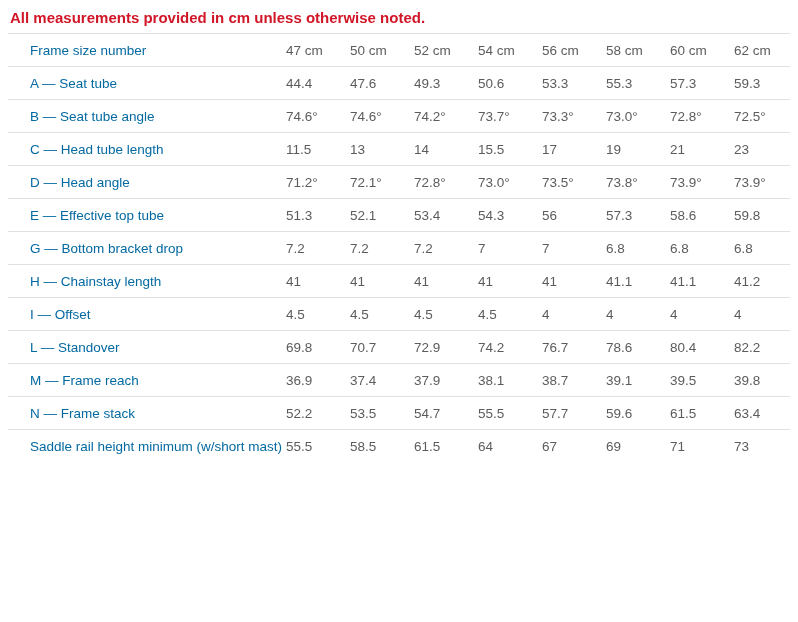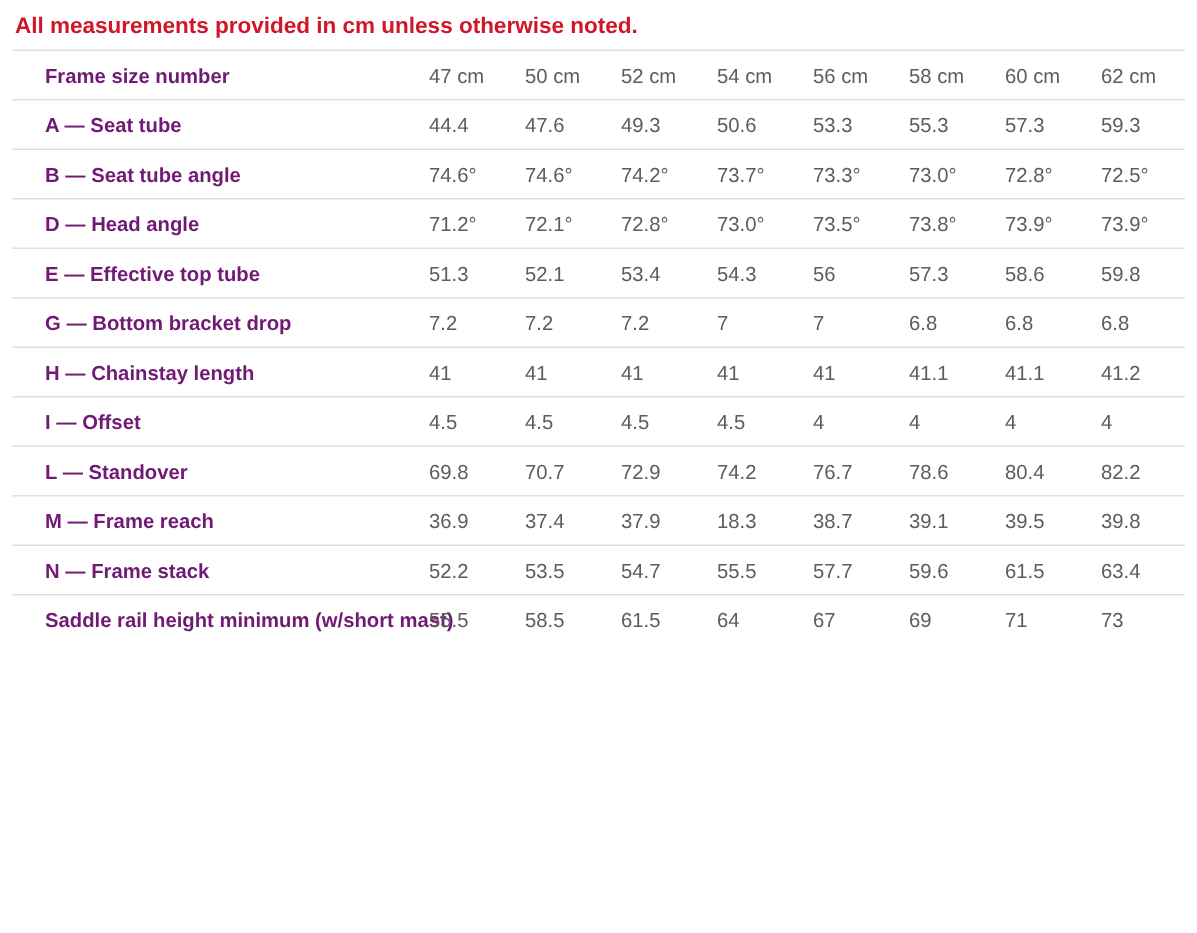--- a/index.html
+++ b/index.html
@@ -28,22 +28,22 @@
     border-top: 1px solid #e0e0e0;
   }
   table.geo-table td {
     height: 33px;
     font-size: 13.5px;
     vertical-align: middle;
     box-sizing: border-box;
     white-space: nowrap;
   }
   td.label {
-    font-weight: bold;
-    color: #701a75;
+    font-weight: normal;
+    color: #0369a1;
     padding-left: 22px;
   }
   td.val {
     color: #5c5c5c;
     padding-left: 8px;
     width: 64px;
     font-weight: normal;
   }
 </style>
 </head>
@@ -80,20 +80,31 @@
         <td class="val">74.6°</td>
         <td class="val">74.6°</td>
         <td class="val">74.2°</td>
         <td class="val">73.7°</td>
         <td class="val">73.3°</td>
         <td class="val">73.0°</td>
         <td class="val">72.8°</td>
         <td class="val">72.5°</td>
       </tr>
       <tr>
+        <td class="label">C — Head tube length</td>
+        <td class="val">11.5</td>
+        <td class="val">13</td>
+        <td class="val">14</td>
+        <td class="val">15.5</td>
+        <td class="val">17</td>
+        <td class="val">19</td>
+        <td class="val">21</td>
+        <td class="val">23</td>
+      </tr>
+      <tr>
         <td class="label">D — Head angle</td>
         <td class="val">71.2°</td>
         <td class="val">72.1°</td>
         <td class="val">72.8°</td>
         <td class="val">73.0°</td>
         <td class="val">73.5°</td>
         <td class="val">73.8°</td>
         <td class="val">73.9°</td>
         <td class="val">73.9°</td>
       </tr>
@@ -150,21 +161,21 @@
         <td class="val">76.7</td>
         <td class="val">78.6</td>
         <td class="val">80.4</td>
         <td class="val">82.2</td>
       </tr>
       <tr>
         <td class="label">M — Frame reach</td>
         <td class="val">36.9</td>
         <td class="val">37.4</td>
         <td class="val">37.9</td>
-        <td class="val">18.3</td>
+        <td class="val">38.1</td>
         <td class="val">38.7</td>
         <td class="val">39.1</td>
         <td class="val">39.5</td>
         <td class="val">39.8</td>
       </tr>
       <tr>
         <td class="label">N — Frame stack</td>
         <td class="val">52.2</td>
         <td class="val">53.5</td>
         <td class="val">54.7</td>

